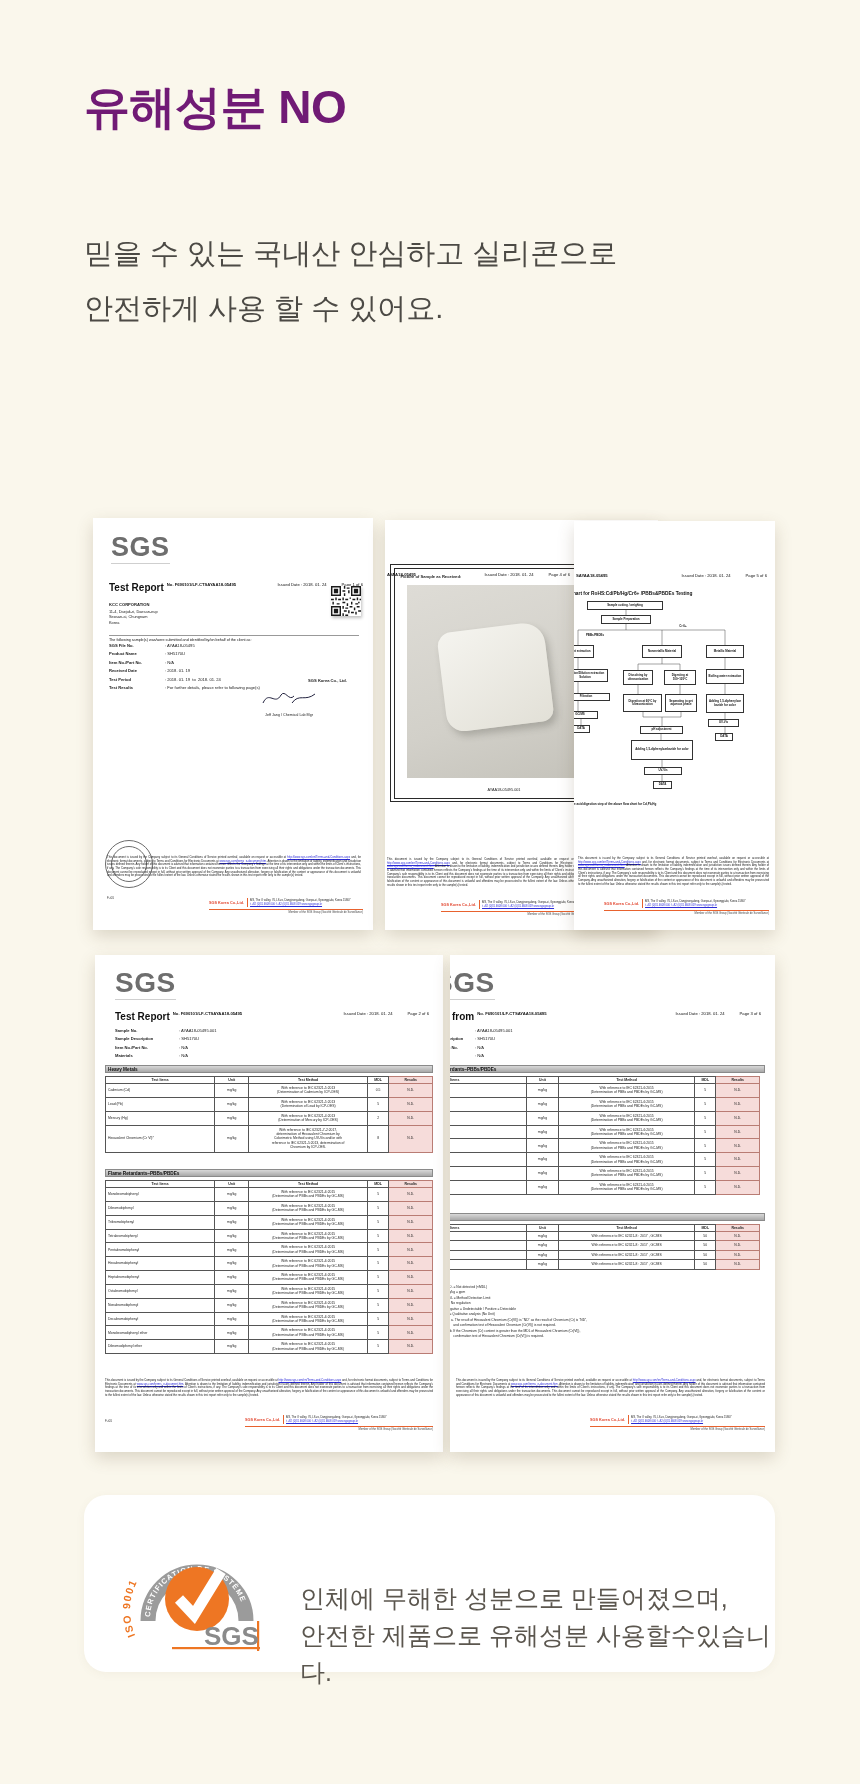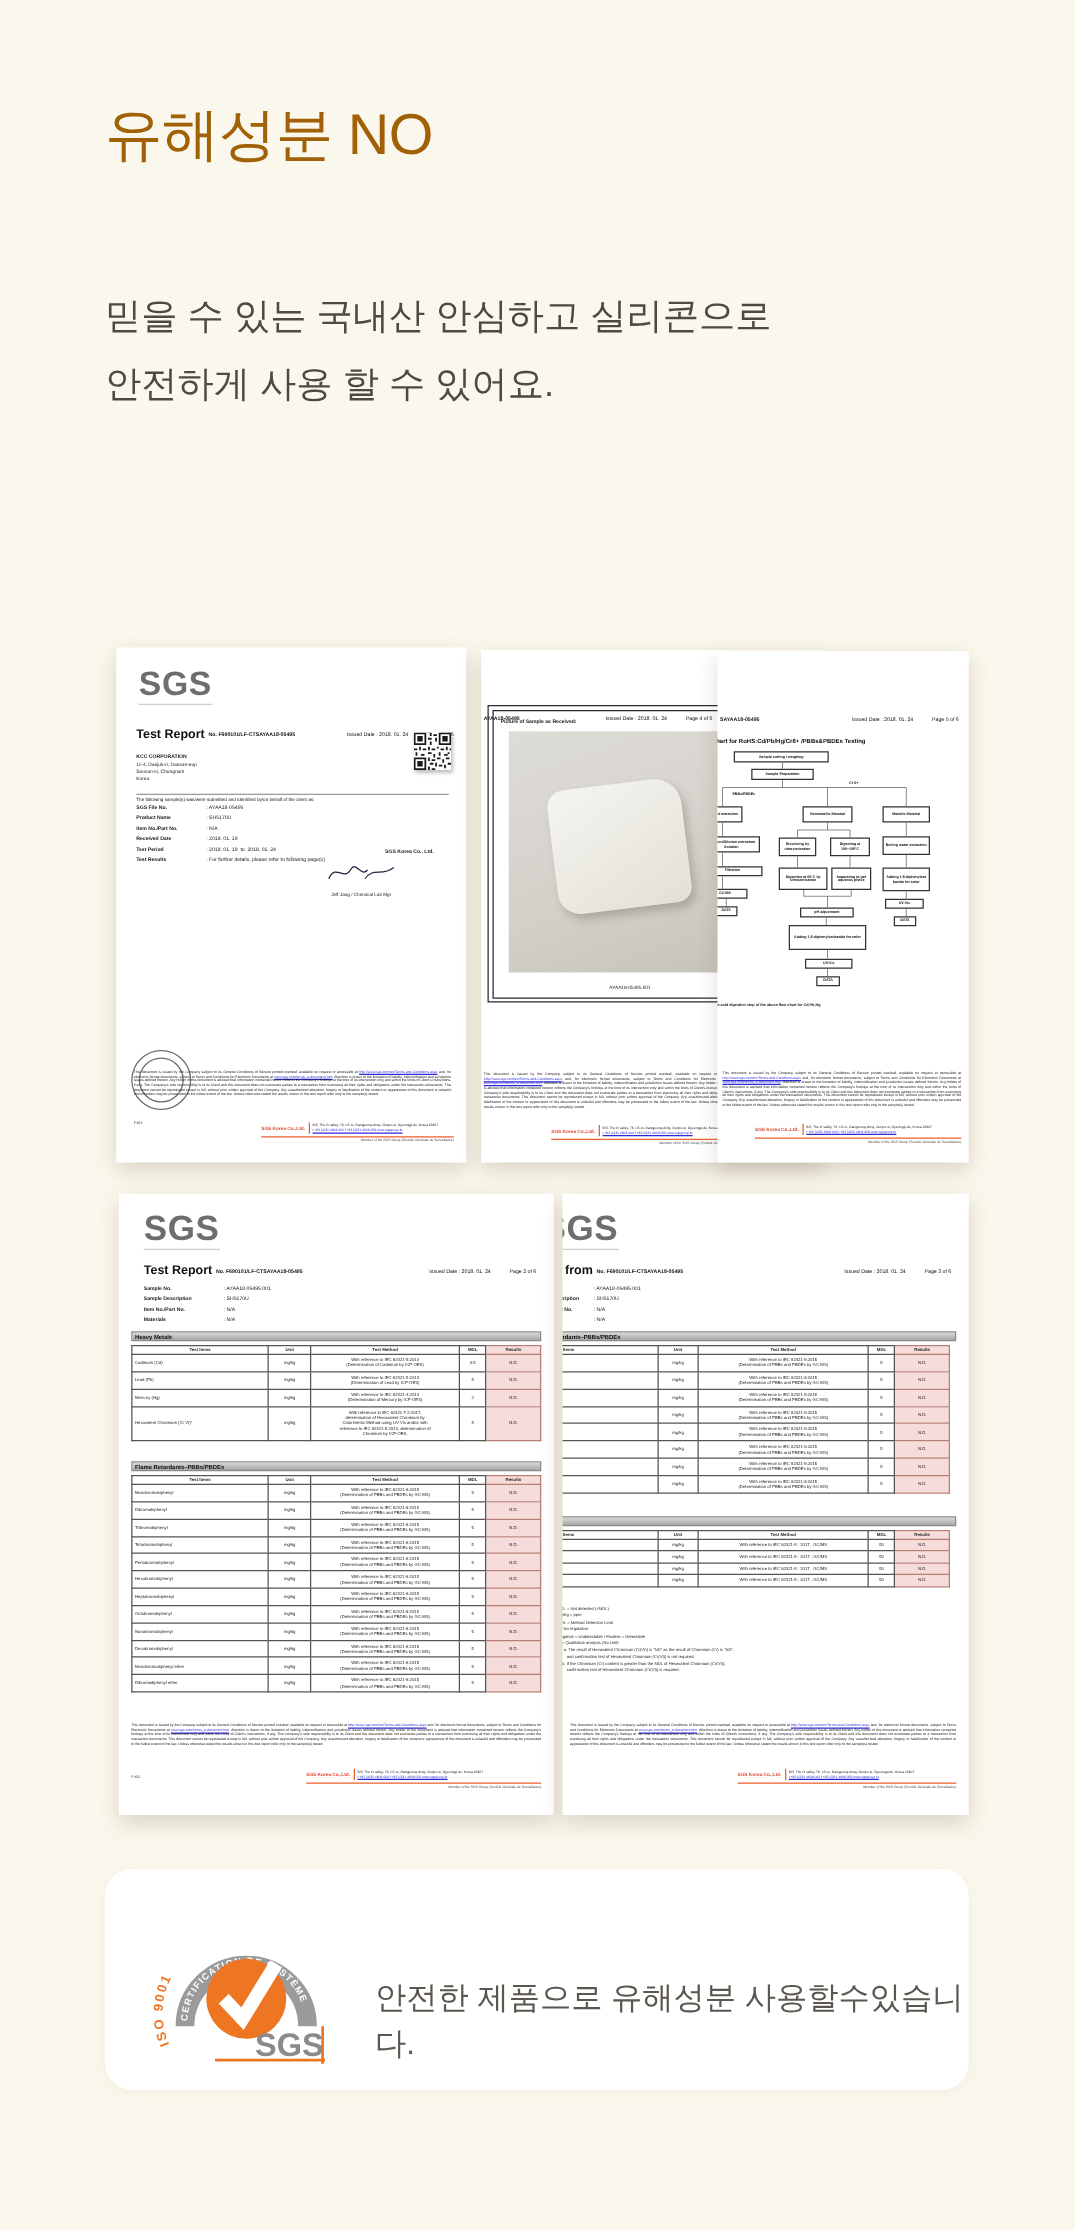--- a/index.html
+++ b/index.html
@@ -1,39 +1,39 @@
 <!DOCTYPE html>
 <html><head>
 <meta charset="utf-8">
 <style>
   html,body{margin:0;padding:0}
   .stage{position:relative;width:860px;height:1784px;background:#FAF7EC;overflow:hidden;
          font-family:"Liberation Sans","DejaVu Sans",sans-serif;color:#222}
 
   
-  .hero-title{position:absolute;left:84px;top:76px;font-size:46px;font-weight:400;color:#a16207;
+  .hero-title{position:absolute;left:84px;top:76px;font-size:46px;font-weight:700;color:#701a75;
               line-height:62px;letter-spacing:-0.5px}
   .hero-desc{position:absolute;left:84px;top:226px;font-size:29px;color:#4c4a45;line-height:55px}
 
   
   .row1{position:absolute;left:84px;top:518px;width:691px;height:412px}
   .row2{position:absolute;left:84px;top:955px;width:691px;height:497px}
   .doc{position:absolute;background:#fff;overflow:hidden;box-shadow:0 6px 16px rgba(95,75,45,.20)}
   .docA{left:9px;top:0;width:280px;height:412px;z-index:1}
   .docB{left:301px;top:2px;width:273px;height:410px;z-index:2}
   .docC{left:490px;top:3px;width:201px;height:409px;z-index:3}
   .doc2{left:11px;top:0;width:348px;height:497px}
   .doc3{left:366px;top:0;width:325px;height:497px}
 
   .sgslogo{position:absolute;font-weight:bold;color:#6e6e6e;letter-spacing:.5px;border-bottom:1px solid #cfcfcf}
   .docA .sgslogo{left:18px;top:14px;font-size:27px}
   .doc2 .sgslogo{left:20px;top:12px;font-size:28px}
   .doc3 .sgslogo{left:-16px;top:12px;font-size:28px}
 
-  .dhead{position:absolute;display:flex;align-items:center;gap:3px;white-space:nowrap}
+  .dhead{position:absolute;display:flex;align-items:flex-start;gap:3px;white-space:nowrap}
   .trep{font-size:10px;font-weight:bold;color:#101010}
   .tno{font-size:4.2px;font-weight:bold;color:#101010}
   .iss{font-size:4.2px;margin-left:auto;color:#101010}
   .pg{font-size:4.2px;margin-left:12px;color:#101010}
   .docA .dhead{left:16px;right:10px;top:64px}
   .docB .dhead{left:2px;right:88px;top:52px}
   .docC .dhead{left:2px;right:8px;top:52px}
   .doc2 .dhead{left:20px;right:14px;top:56px}
   .doc3 .dhead{left:2px;right:14px;top:56px}
 
@@ -640,17 +640,18 @@
       <text font-size="10.5" fill="#EE7623" font-weight="bold" letter-spacing="1.5">
         <textPath href="#isoP" startOffset="2%">ISO 9001</textPath>
       </text>
       <circle cx="75" cy="92" r="32" fill="#EE7623"></circle>
       <path d="M57 92 L72 108 L99 64" stroke="#ffffff" stroke-width="11" fill="none"></path>
       <rect x="50" y="140" width="88" height="2.2" fill="#EE7623"></rect>
       <rect x="135" y="114" width="2.2" height="30" fill="#EE7623"></rect>
       <text x="82" y="138" font-size="26" font-weight="bold" fill="#8a8a8a">SGS</text>
     </svg>
     <div class="card-lines">
+        <div>인체에 무해한 성분으로 만들어졌으며,</div>
         <div>안전한 제품으로 유해성분 사용할수있습니다.</div>
       </div>
   </div>
 
 </div>
 
 </body></html>

